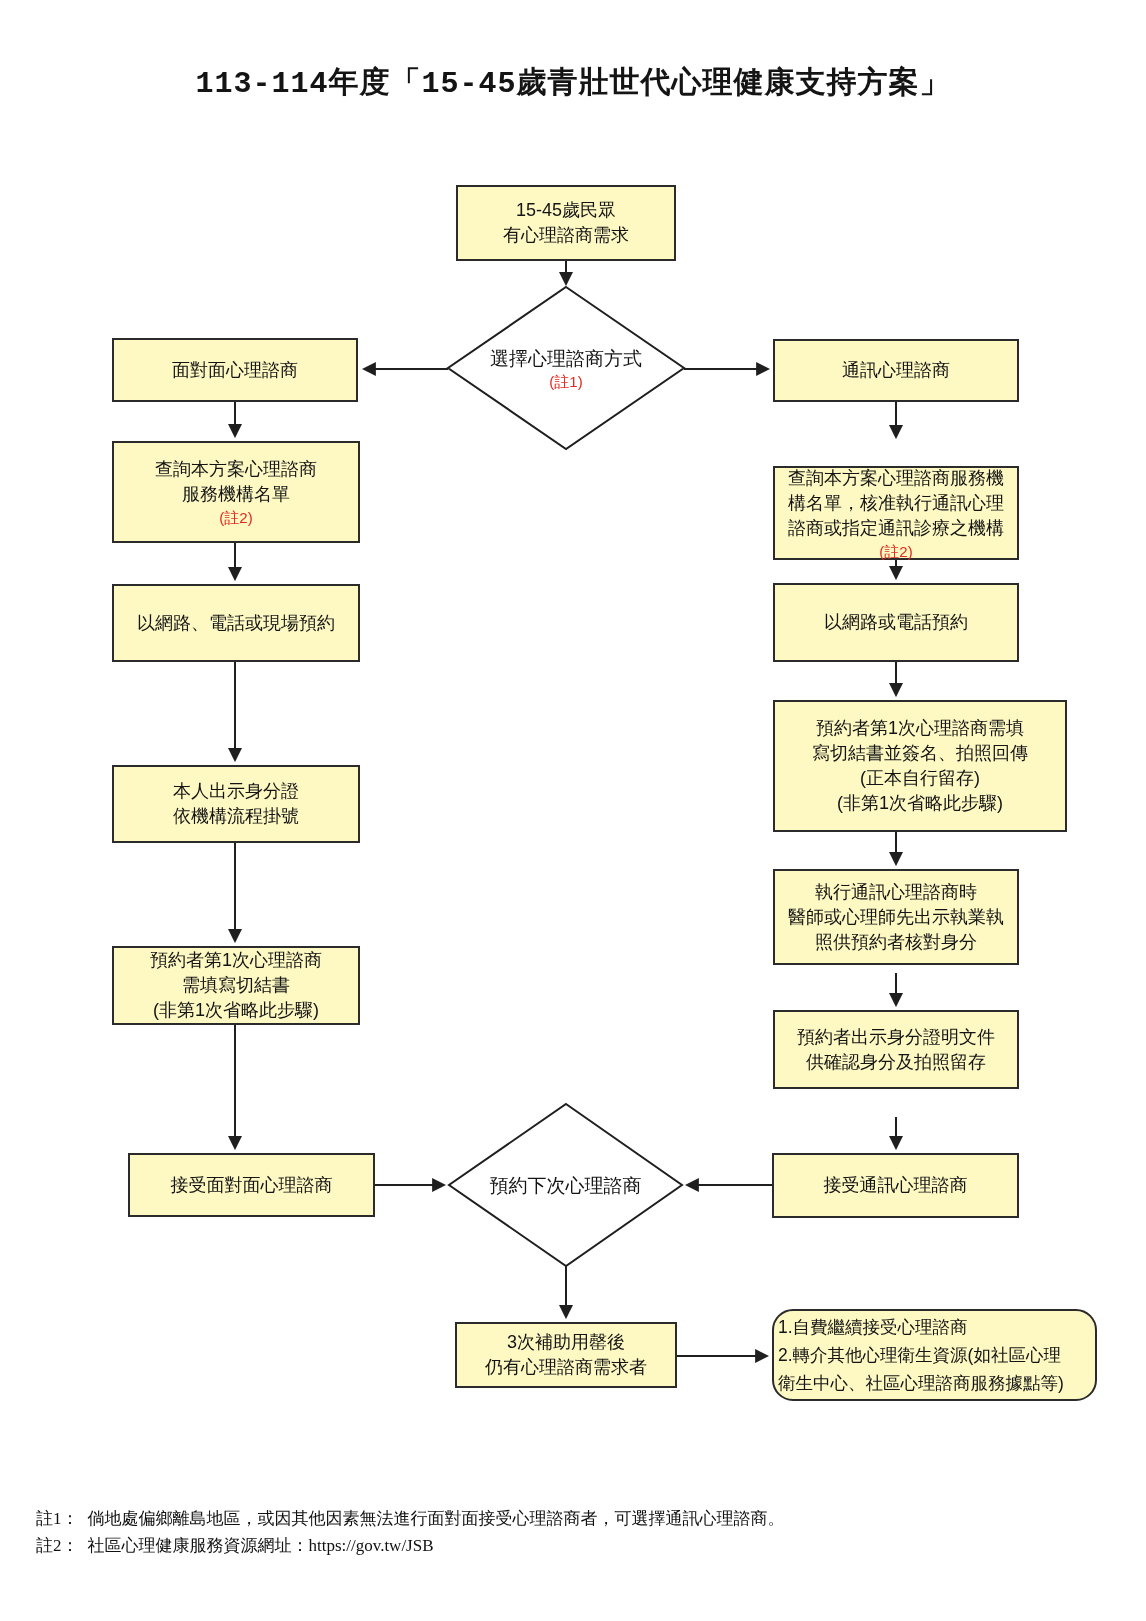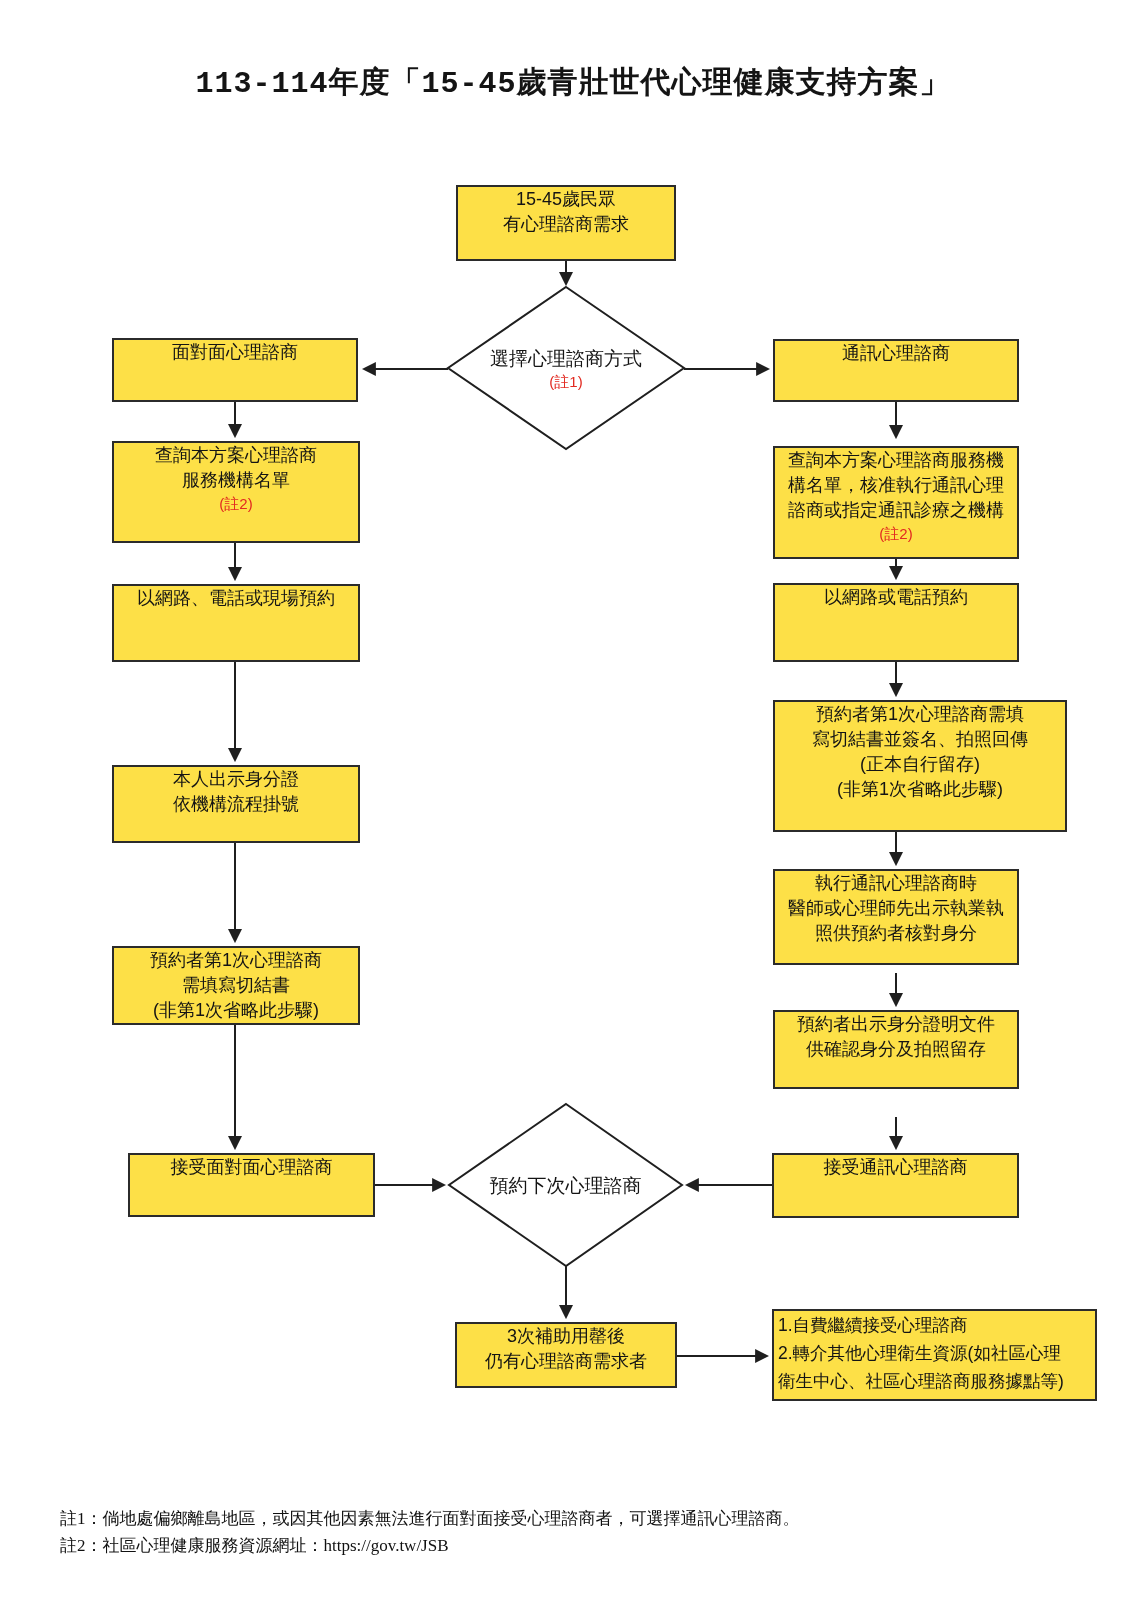--- a/index.html
+++ b/index.html
@@ -5,35 +5,35 @@
   html,body{margin:0;padding:0;background:#ffffff;}
   .page{
     position:relative;width:1146px;height:1621px;background:#ffffff;
     font-family:"Liberation Sans",sans-serif;color:#141414;overflow:hidden;
   }
   .title{position:absolute;left:0;width:1146px;text-align:center;font-weight:bold;letter-spacing:1px;}
   .t1{top:62px;font-size:30px;font-family:Liberation Mono, monospace;}
   .t2{top:120px;font-size:29px;}
   svg.wires{position:absolute;left:0;top:0;}
   .box{
-    position:absolute;box-sizing:border-box;background:#fde047;border:2px solid #2b2b2b;
-    display:flex;flex-direction:column;align-items:center;justify-content:flex-start;
+    position:absolute;box-sizing:border-box;background:#fef9c3;border:2px solid #2b2b2b;
+    display:flex;flex-direction:column;align-items:center;justify-content:center;
     text-align:center;z-index:2;
   }
   .bt{white-space:pre-line;font-size:18px;line-height:25px;}
   .rnote{color:#e22a21;font-size:15px;line-height:19px;margin-top:1px;}
   .dlabel{
     position:absolute;box-sizing:border-box;display:flex;flex-direction:column;
     align-items:center;justify-content:center;text-align:center;z-index:2;
   }
   .dlabel .bt{font-size:19px;}
-  .followup{align-items:flex-start;}
+  .followup{align-items:flex-start;border-radius:21px;}
   .followup .bt{text-align:left;font-size:17.5px;line-height:28px;padding:0 4px;}
   .footnote{
-    position:absolute;left:60px;display:flex;z-index:2;
+    position:absolute;left:36px;display:flex;gap:9px;z-index:2;
     font-family:"Liberation Serif",serif;font-size:17px;line-height:22px;color:#111;
   }
 </style>
 </head>
 <body>
 
 <div class="page">
 
   <div class="title t1">113-114年度「15-45歲青壯世代心理健康支持方案」</div>
 
@@ -99,21 +99,21 @@
 需填寫切結書
 (非第1次省略此步驟)</div>
   </div>
   <div class="box" style="left:128px;top:1153px;width:247px;height:64px">
     <div class="bt">接受面對面心理諮商</div>
   </div>
 
   <div class="box" style="left:773px;top:339px;width:246px;height:63px">
     <div class="bt">通訊心理諮商</div>
   </div>
-  <div class="box" style="left:773px;top:446px;width:246px;height:113px">
+  <div class="box" style="left:773px;top:466px;width:246px;height:94px">
     <div class="bt">查詢本方案心理諮商服務機
 構名單，核准執行通訊心理
 諮商或指定通訊診療之機構</div>
     <div class="rnote">(註2)</div>
   </div>
   <div class="box" style="left:773px;top:583px;width:246px;height:79px">
     <div class="bt">以網路或電話預約</div>
   </div>
   <div class="box" style="left:773px;top:700px;width:294px;height:132px">
     <div class="bt">預約者第1次心理諮商需填

